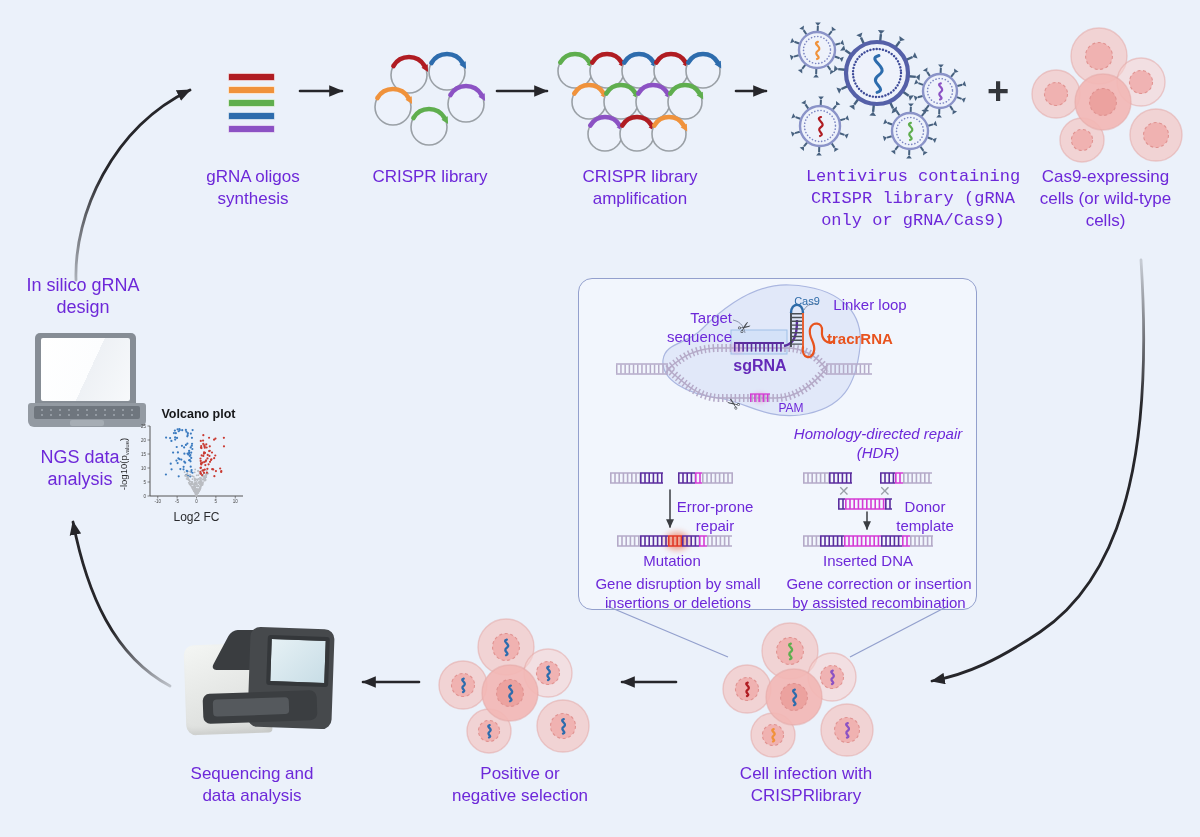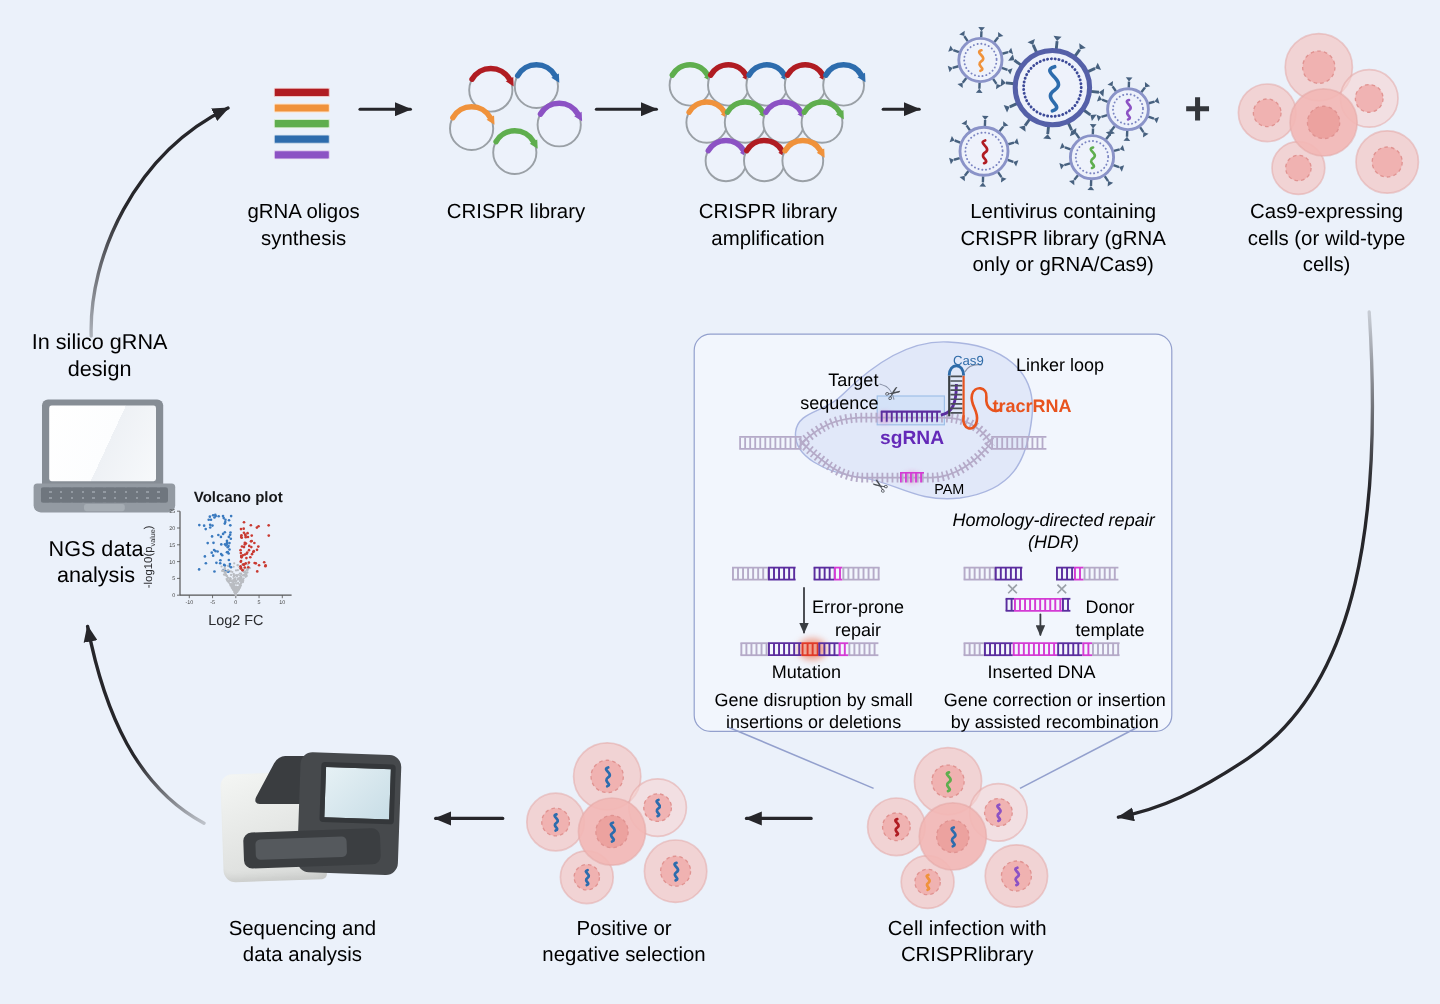--- a/index.html
+++ b/index.html
@@ -1,18 +1,18 @@
 <!DOCTYPE html>
 <html><head>
 <meta charset="utf-8">
 <style>
   html,body{margin:0;padding:0;background:#ebf1fa;}
   .canvas{position:relative;width:1200px;height:837px;background:#ebf1fa;overflow:hidden;
           font-family:"Liberation Sans",sans-serif;color:#17181a;}
-  .lbl{position:absolute;white-space:pre-line;text-align:center;color:#000000;
+  .lbl{position:absolute;white-space:pre-line;text-align:center;color:#6d28d9;
        font-size:17px;line-height:22px;z-index:6;}
   .ins{font-size:15px;line-height:19px;}
   .inset-box{position:absolute;left:578px;top:278px;width:397px;height:330px;
        background:#f2f6fd;border:1.5px solid #93a0cd;border-radius:14px;z-index:1;}
   #overlay{position:absolute;left:0;top:0;z-index:3;pointer-events:none;}
   #volcano{position:absolute;left:116px;top:402px;z-index:5;}
   .scissor{position:absolute;font-size:16px;color:#4a4e54;z-index:6;}
   .xmark{position:absolute;font-size:14px;color:#9aa0a8;z-index:6;}
   .plus{position:absolute;left:977px;top:70px;width:42px;text-align:center;
         font-size:38px;font-weight:bold;color:#33363b;z-index:6;}
@@ -543,38 +543,38 @@
       </g>
   </svg>
 
   <div class="lbl" style="left:3px;top:274px;width:160px;font-size:18px;">In silico gRNA
 design</div>
   <div class="lbl" style="left:182px;top:166px;width:142px;">gRNA oligos
 synthesis</div>
   <div class="lbl" style="left:350px;top:166px;width:160px;">CRISPR library</div>
   <div class="lbl" style="left:545px;top:166px;width:190px;">CRISPR library
 amplification</div>
-  <div class="lbl" style="left:775px;top:166px;width:222px;">Lentivirus containing
+  <div class="lbl" style="left:802px;top:166px;width:222px;font-family:Liberation Mono, monospace;">Lentivirus containing
 CRISPR library (gRNA
 only or gRNA/Cas9)</div>
   <div class="plus">+</div>
   <div class="lbl" style="left:1018px;top:166px;width:175px;">Cas9-expressing
 cells (or wild-type
 cells)</div>
   <div class="lbl" style="left:162px;top:763px;width:180px;">Sequencing and
 data analysis</div>
   <div class="lbl" style="left:10px;top:446px;width:140px;font-size:18px;">NGS data
 analysis</div>
   <div class="lbl" style="left:420px;top:763px;width:200px;">Positive or
 negative selection</div>
   <div class="lbl" style="left:700px;top:763px;width:212px;">Cell infection with
 CRISPRlibrary</div>
 
   <div class="lbl ins" style="left:762px;top:292px;width:90px;font-weight:normal;font-size:11px;color:#2e6ba8;">Cas9</div>
-  <div class="lbl ins" style="left:820px;top:295px;width:100px;text-align:right;">Linker loop</div>
+  <div class="lbl ins" style="left:820px;top:295px;width:100px;text-align:center;">Linker loop</div>
   <div class="lbl ins" style="left:827px;top:329px;width:90px;text-align:left;font-weight:bold;color:#e8531e;">tracrRNA</div>
   <div class="lbl ins" style="left:635px;top:308px;width:97px;text-align:right;">Target
 sequence</div>
   <div class="lbl ins" style="left:710px;top:356px;width:100px;font-weight:bold;font-size:16px;color:#6429b8;">sgRNA</div>
   <div class="lbl ins" style="left:769px;top:399px;width:44px;font-size:12px;">PAM</div>
   <div class="scissor" style="left:738px;top:318px;transform:rotate(-35deg);">✂</div>
   <div class="scissor" style="left:727px;top:394px;transform:rotate(-145deg);">✂</div>
 
   <div class="lbl ins" style="left:768px;top:424px;width:220px;font-style:italic;">Homology-directed repair
 (HDR)</div>

